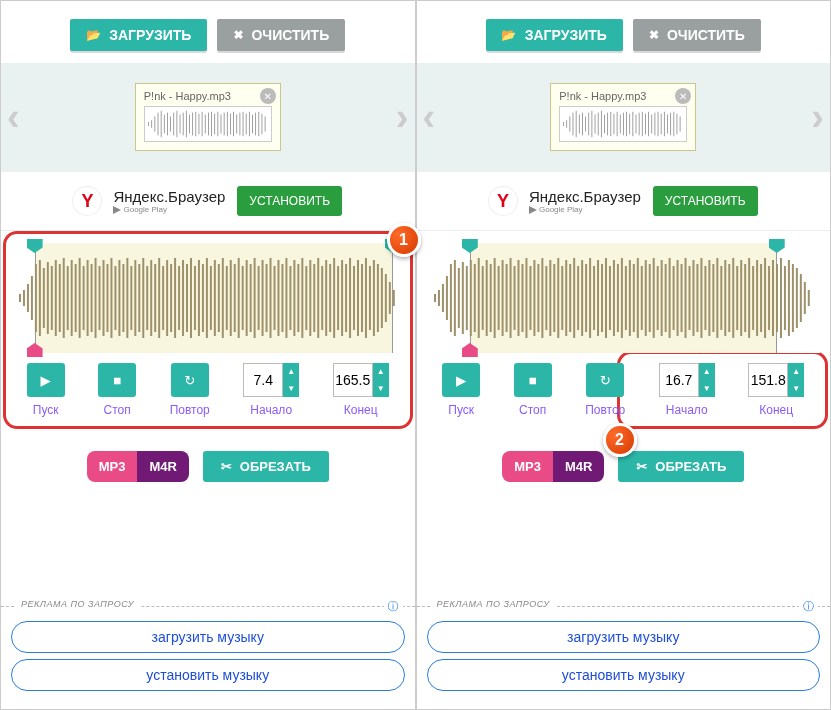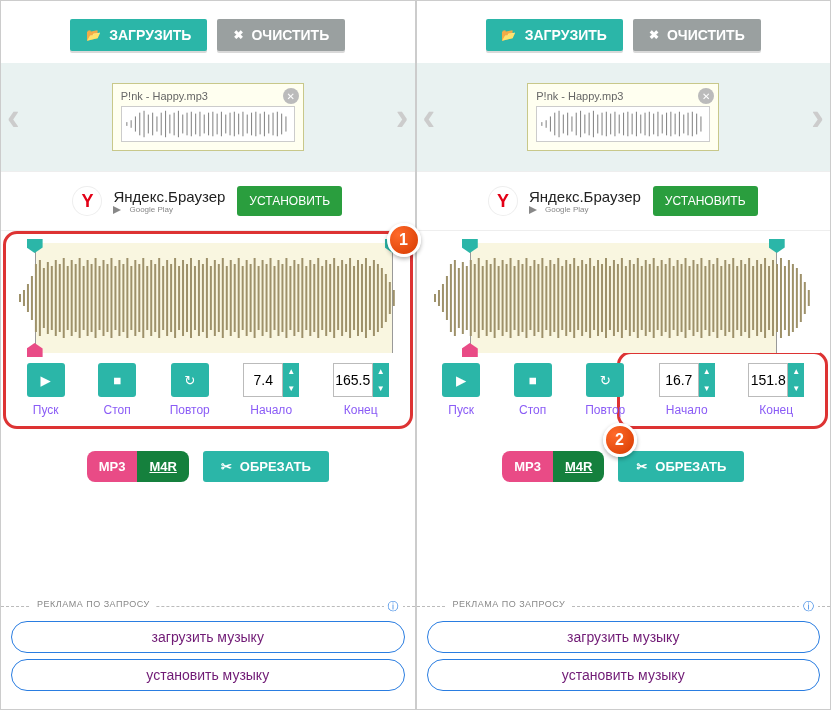--- a/index.html
+++ b/index.html
@@ -4,32 +4,32 @@
 <style>
   * { box-sizing: border-box; margin: 0; padding: 0; }
   body { font-family: Arial, sans-serif; background: #fff; width: 831px; height: 710px; display: flex; }
   .pane { width: 50%; height: 100%; border: 1px solid #ccc; position: relative; background: #fff; display: flex; flex-direction: column; }
   .topbar { display: flex; justify-content: center; gap: 10px; padding: 18px 0 12px; }
   .btn { display: inline-flex; align-items: center; gap: 8px; padding: 8px 16px; border: none; font-size: 14px; font-weight: bold; color: #fff; cursor: pointer; border-radius: 2px; box-shadow: 0 2px 0 rgba(0,0,0,.15); }
   .btn-teal { background: #2bb6a8; }
   .btn-gray { background: #9aa0a0; }
   .btn-ico { font-size: 12px; }
   .filecard-wrap { background: #e9f2f1; padding: 20px 0; display: flex; justify-content: center; align-items: center; position: relative; }
-  .filecard { background: #fffff0; border: 1px solid #c8c88a; width: 192px; padding: 6px 8px 8px; position: relative; }
+  .filecard { background: #fffff0; border: 1px solid #c8c88a; width: 146px; padding: 6px 8px 8px; position: relative; }
   .filecard .name { font-size: 11px; color: #666; margin-bottom: 4px; }
   .filecard .close { position: absolute; top: 4px; right: 4px; width: 16px; height: 16px; background: #bbb; color: #fff; border-radius: 50%; display: flex; align-items: center; justify-content: center; font-size: 10px; cursor: pointer; }
   .thumb-wave { height: 36px; background: #fff; border: 1px solid #ccc; position: relative; overflow: hidden; }
   .chev { position: absolute; top: 50%; transform: translateY(-50%); font-size: 38px; color: #ccc; font-weight: bold; cursor: pointer; user-select: none; }
   .chev.l { left: 6px; }
   .chev.r { right: 6px; }
   .adbar { display: flex; align-items: center; justify-content: center; gap: 12px; padding: 14px 8px; border-top: 1px solid #eee; border-bottom: 1px solid #eee; background: #fff; }
   .ylogo { width: 28px; height: 28px; border-radius: 50%; box-shadow: 0 0 0 1px #eee; display: flex; align-items: center; justify-content: center; color: #e30016; font-weight: bold; font-size: 18px; }
   .adtxt { display: flex; flex-direction: column; }
   .adtxt .t { font-size: 15px; color: #222; }
-  .gp { font-size: 8px; color: #888; display: flex; align-items: center; gap: 8px; }
+  .gp { font-size: 8px; color: #888; display: flex; align-items: center; gap: 2px; }
   .gp svg { width: 8px; height: 8px; }
   .install { background: #2a9e3e; color: #fff; border: none; padding: 8px 12px; font-size: 12px; border-radius: 3px; cursor: pointer; }
   .editor { padding: 8px; position: relative; }
   .editor-inner { position: relative; }
   .hl { position: absolute; border: 3px solid #d33; border-radius: 14px; pointer-events: none; }
   .badge { position: absolute; width: 34px; height: 34px; border-radius: 50%; background: radial-gradient(circle at 30% 30%, #ff6a2a, #d63a00); border: 3px solid #fff; box-shadow: 0 2px 4px rgba(0,0,0,.3); color: #fff; font-weight: bold; display: flex; align-items: center; justify-content: center; font-size: 16px; z-index: 5; }
   .wave { height: 110px; background: #fff; position: relative; margin: 4px 2px 10px; }
   .wave-sel { position: absolute; top: 0; bottom: 0; background: #f9f6e0; border-left: 1px solid #999; border-right: 1px solid #999; }
   .wave-fill { position: absolute; top: 50%; height: 80%; transform: translateY(-50%); left: 2%; right: 2%; }
   .handle-top { position: absolute; top: -4px; width: 16px; height: 14px; background: #2bb6a8; clip-path: polygon(0 0,100% 0,100% 60%,50% 100%,0 60%); transform: translateX(-50%); }
@@ -39,26 +39,26 @@
   .sq { width: 38px; height: 34px; background: #2bb6a8; color: #fff; display: flex; align-items: center; justify-content: center; border-radius: 3px; border: none; cursor: pointer; }
   .spin { display: flex; align-items: stretch; height: 34px; }
   .spin input { width: 40px; border: 1px solid #bbb; text-align: center; font-size: 14px; }
   .spin .arrows { display: flex; flex-direction: column; }
   .spin .arrows button { flex: 1; width: 16px; background: #2bb6a8; border: none; color: #fff; font-size: 8px; cursor: pointer; }
   .ctrl label { font-size: 12px; color: #8b5cf6; }
   .formatrow { display: flex; justify-content: center; gap: 14px; padding: 16px 0; }
   .seg { display: inline-flex; border-radius: 8px; overflow: hidden; }
   .seg .a { padding: 8px 12px; font-size: 13px; font-weight: bold; cursor: pointer; border: none; color: #fff; }
   .seg .mp3 { background: #e94b86; }
-  .seg .m4r { background: #15803d; text-decoration: underline; }
+  .seg .m4r { background: #701a75; }
   .cutbtn { background: #2bb6a8; color: #fff; border: none; padding: 8px 18px; font-size: 13px; font-weight: bold; border-radius: 3px; display: inline-flex; align-items: center; gap: 8px; cursor: pointer; }
   .adblock { margin-top: auto; padding: 8px 10px 12px; border-top: 1px dashed #bbb; position: relative; }
-  .adblock .lab { position: absolute; top: -8px; left: 30px; background: #fff; padding: 0 6px; font-size: 9px; color: #888; letter-spacing: .5px; }
+  .adblock .lab { position: absolute; top: -8px; left: 14px; background: #fff; padding: 0 6px; font-size: 9px; color: #888; letter-spacing: .5px; font-style: italic; }
   .adblock .i { position: absolute; top: -8px; right: 12px; background: #fff; color: #2a7de1; font-size: 11px; padding: 0 4px; }
-  .adlink { display: block; border: 1px solid #2a7de1; border-radius: 20px; text-align: center; padding: 7px; margin: 6px 0; color: #701a75; font-size: 14px; text-decoration: none; }
+  .adlink { display: block; border: 1px solid #2a7de1; border-radius: 20px; text-align: center; padding: 7px; margin: 6px 0; color: #1d4ed8; font-size: 14px; text-decoration: none; }
   svg.wf { width: 100%; height: 100%; display: block; }
 </style>
 </head>
 <body>
 
 <div class="pane">
   <div class="topbar">
     <button class="btn btn-teal">
         <span class="btn-ico">📂</span>
         <span>ЗАГРУЗИТЬ</span>

